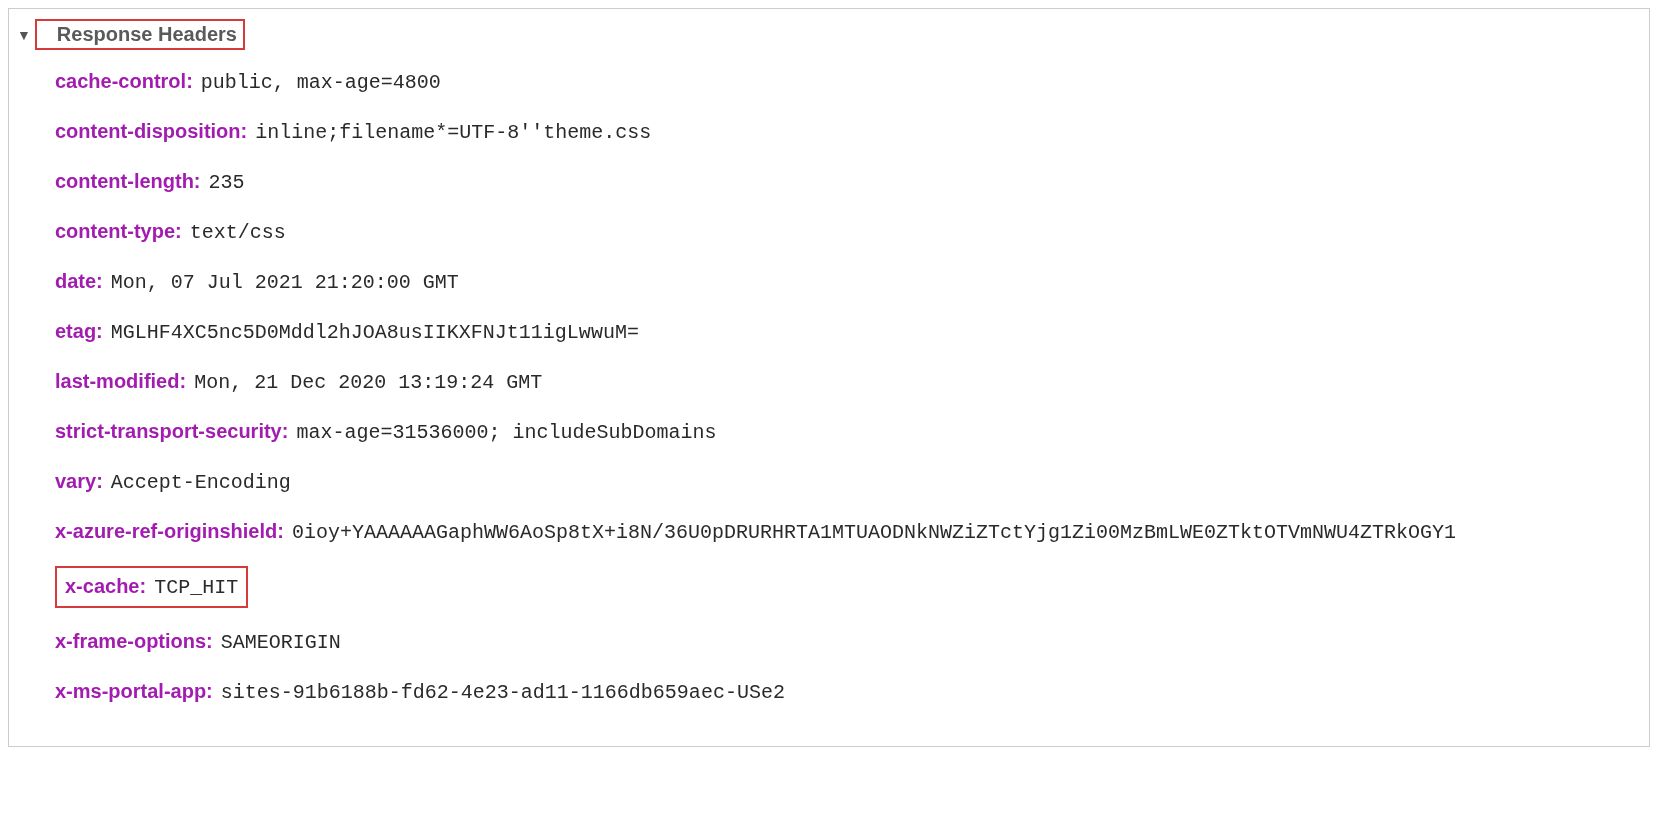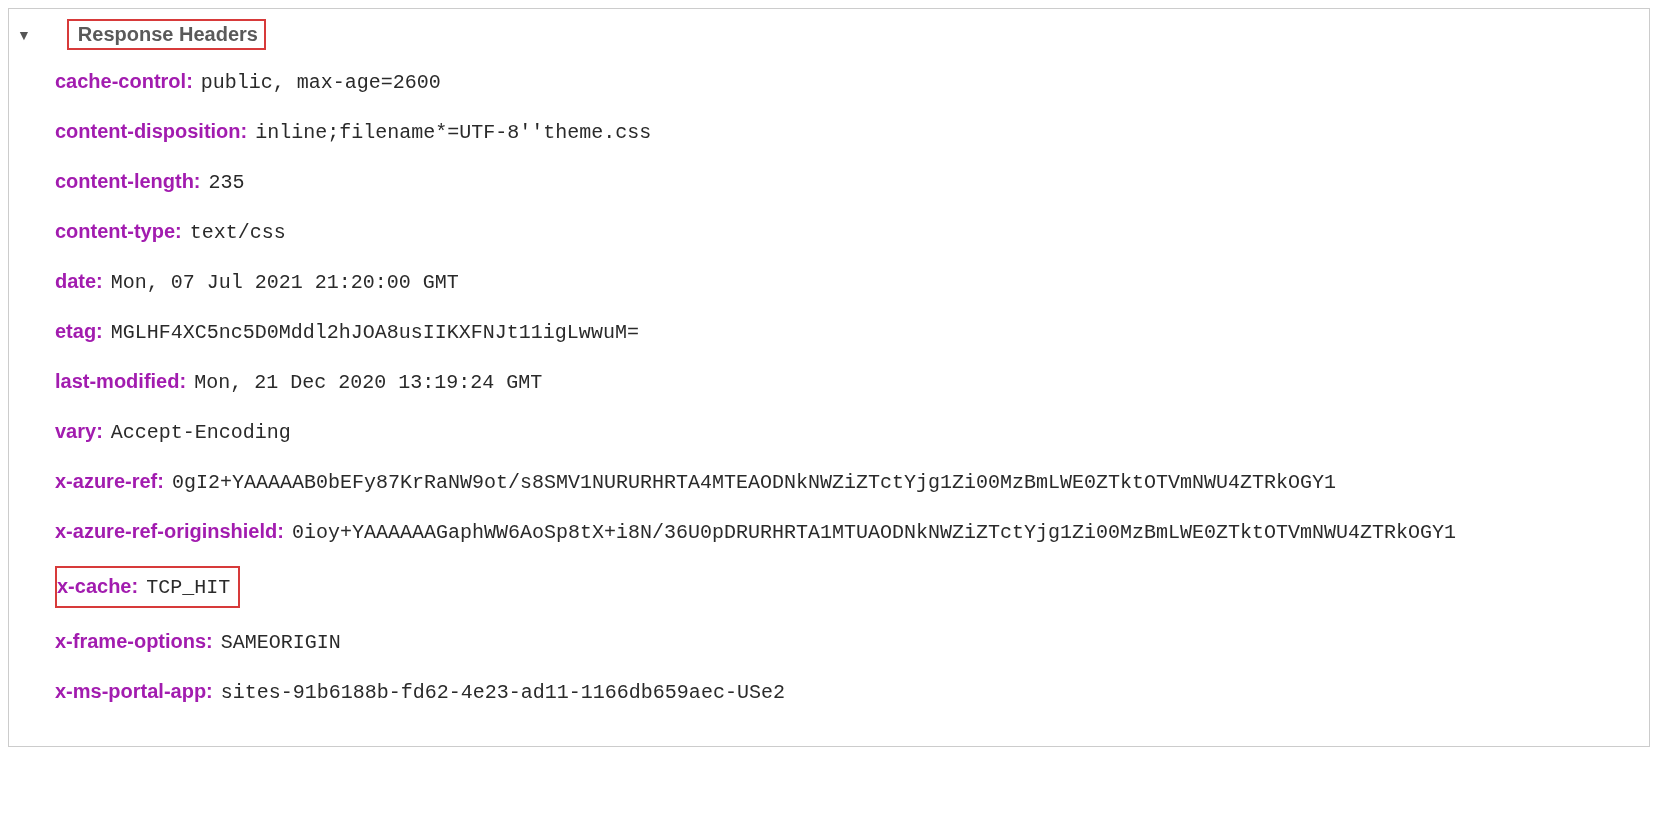--- a/index.html
+++ b/index.html
@@ -28,23 +28,22 @@
       margin-right: 4px;
       user-select: none;
     }
     .section-title {
       font-weight: 600;
       font-size: 20px;
       color: #5a5a5a;
     }
     .highlight-box-title {
       border: 2.5px solid #d73a3a;
-      padding: 2px 6px 2px 9px;
+      padding: 2px 6px 2px 20px;
       display: inline-block;
-      margin-left: 32px;
     }
     .headers-list {
       padding-left: 38px;
     }
     .header-row {
       margin-bottom: 18px;
       font-size: 20px;
       line-height: 1.5;
     }
     .header-name {
@@ -54,38 +53,38 @@
     }
     .header-value {
       font-family: Consolas, 'Courier New', monospace;
       color: #2a2a2a;
       font-weight: 400;
       margin-left: 8px;
     }
     .highlight-box-row {
       border: 2.5px solid #d73a3a;
       display: inline-block;
-      padding: 3px 8px 3px 0;
+      padding: 3px 8px 3px 8px;
     }
   </style>
 </head>
 <body>
 
 <div class="panel">
   <div class="section-header">
     <span class="disclosure-triangle">▼</span>
     <span class="highlight-box-title">
       <span class="section-title">Response Headers</span>
     </span>
   </div>
 
   <div class="headers-list">
 
     <div class="header-row">
-      <span class="header-name">cache-control:</span><span class="header-value">public, max-age=2600</span>
+      <span class="header-name">cache-control:</span><span class="header-value">public, max-age=4800</span>
     </div>
 
     <div class="header-row">
       <span class="header-name">content-disposition:</span><span class="header-value">inline;filename*=UTF-8''theme.css</span>
     </div>
 
 
     <div class="header-row">
       <span class="header-name">content-length:</span><span class="header-value">235</span>
     </div>
@@ -100,28 +99,28 @@
 
     <div class="header-row">
       <span class="header-name">etag:</span><span class="header-value">MGLHF4XC5nc5D0Mddl2hJOA8usIIKXFNJt11igLwwuM=</span>
     </div>
 
 
     <div class="header-row">
       <span class="header-name">last-modified:</span><span class="header-value">Mon, 21 Dec 2020 13:19:24 GMT</span>
     </div>
 
+    <div class="header-row">
+      <span class="header-name">strict-transport-security:</span><span class="header-value">max-age=31536000; includeSubDomains</span>
+    </div>
 
     <div class="header-row">
       <span class="header-name">vary:</span><span class="header-value">Accept-Encoding</span>
     </div>
 
-    <div class="header-row">
-      <span class="header-name">x-azure-ref:</span><span class="header-value">0gI2+YAAAAAB0bEFy87KrRaNW9ot/s8SMV1NURURHRTA4MTEAODNkNWZiZTctYjg1Zi00MzBmLWE0ZTktOTVmNWU4ZTRkOGY1</span>
-    </div>
 
     <div class="header-row">
       <span class="header-name">x-azure-ref-originshield:</span><span class="header-value">0ioy+YAAAAAAGaphWW6AoSp8tX+i8N/36U0pDRURHRTA1MTUAODNkNWZiZTctYjg1Zi00MzBmLWE0ZTktOTVmNWU4ZTRkOGY1</span>
     </div>
 
     <div class="header-row">
       <span class="highlight-box-row">
         <span class="header-name">x-cache:</span><span class="header-value">TCP_HIT</span>
       </span>
     </div>

